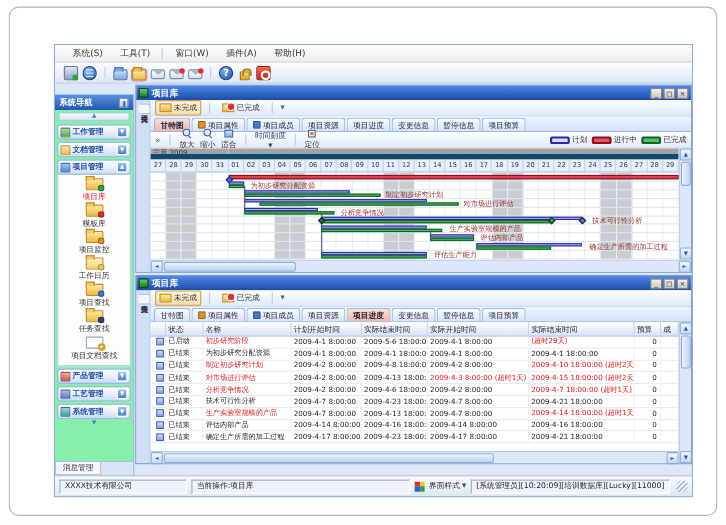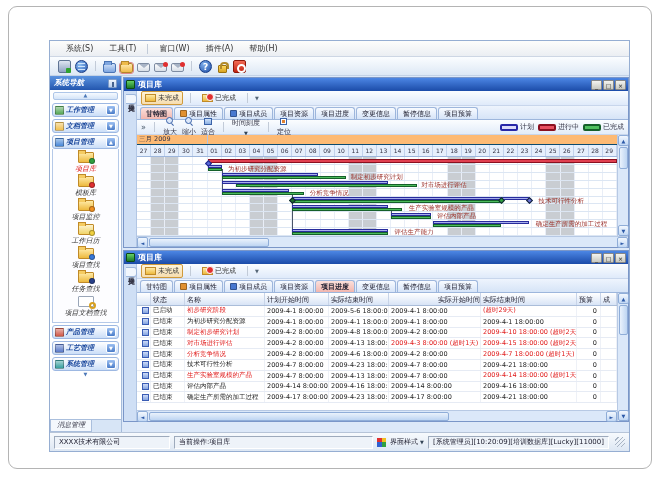--- a/index.html
+++ b/index.html
@@ -27,21 +27,21 @@
   .ic-mail { height:9px; margin-top:3px; background:linear-gradient(#ffffff,#d8dfe8); border:1px solid #7e8ca2; }
   .ic-mail::before { content:""; position:absolute; left:1px; top:0; border-left:5px solid transparent; border-right:5px solid transparent; border-top:4px solid #a8b4c6; }
   .ic-mail-dot::after { content:""; position:absolute; right:-2px; top:-2px; width:5px; height:5px; border-radius:50%; background:#e03030; }
   .ic-help { border-radius:50%; background:radial-gradient(circle at 35% 30%, #7fb0ec, #1f4da6); border:1px solid #163d88; color:#fff; font-size:9px; font-weight:bold; text-align:center; line-height:12px; }
   .ic-lock { width:9px; height:8px; margin:5px 2px 0; background:linear-gradient(#ffd95e,#d9a322); border:1px solid #9c7210; border-radius:1px; }
   .ic-lock::before { content:""; position:absolute; left:1px; top:-4px; width:5px; height:5px; border:2px solid #b28a2a; border-bottom:none; border-radius:4px 4px 0 0; }
   .ic-stop { background:linear-gradient(#f26a54,#c22414); border:1px solid #8e170a; }
   .ic-stop::after { content:""; position:absolute; left:3px; top:3px; width:5px; height:5px; border:2px solid #fff; border-radius:50%; }
 
   
-  .sidebar { position:absolute; left:0; top:35px; width:72px; bottom:19px; background:#ffffff; border-right:1px solid #a5bbda; display:flex; flex-direction:column;font-style:italic; }
+  .sidebar { position:absolute; left:0; top:45px; width:72px; bottom:19px; background:#86efac; border-right:1px solid #a5bbda; display:flex; flex-direction:column; }
   .sb-header { height:14px; flex:none; background:linear-gradient(#5a93e0,#2356ae); color:#fff; font-weight:bold; font-size:7.5px; display:flex; align-items:center; padding:0 4px; }
   .pin { margin-left:auto; width:9px; height:9px; background:linear-gradient(#eef4fc,#b9cfee); border:1px solid #7f9cc8; border-radius:1px; position:relative; }
   .pin::after { content:""; position:absolute; left:3px; top:2px; width:2px; height:5px; background:#44618e; }
   .sb-collapse { height:8px; flex:none; margin:2px 3px 1px; background:linear-gradient(#f6faff,#d4e4f8); border:1px solid #aec6e8; border-radius:2px; position:relative; }
   .sb-collapse::after { content:"▲"; position:absolute; left:50%; top:-1px; transform:translateX(-50%); font-size:5px; color:#4d79b8; }
   .sb-scroll { flex:1; overflow:hidden; padding:0 2px; }
   .sb-group-h { height:14px; margin-top:2px; border:1px solid #9db8e2; border-radius:3px; background:linear-gradient(#ffffff,#cbdef8); display:flex; align-items:center; gap:2px; padding:0 2px; color:#1d4a9e; font-weight:bold; font-size:7px; }
   .gi { width:9px; height:9px; border-radius:1px; flex:none; border:1px solid rgba(0,0,0,.25); }
   .garr { margin-left:auto; width:10px; height:10px; flex:none; border-radius:2px; background:linear-gradient(#9cc0f2,#4a7cc8); border:1px solid #fff; color:#fff; font-size:5px; text-align:center; line-height:9px; }
   .sb-group-body { background:#fdfdff; border:1px solid #b5c9e8; border-top:none; display:flex; flex-direction:column; align-items:center; padding:2px 0 3px; }
@@ -92,21 +92,21 @@
   .mag::after { content:""; position:absolute; right:0; bottom:0; width:3px; height:1px; background:#3a62a8; transform:rotate(45deg); }
   .fitic { width:8px; height:7px; background:linear-gradient(#cfe2fa,#8cb0e2); border:1px solid #3a62a8; }
   .locic { width:7px; height:7px; background:#fff; border:1px solid #3a62a8; position:relative; }
   .locic::after { content:""; position:absolute; left:1px; top:1px; width:3px; height:3px; background:#e08030; }
   .darr { font-size:5px; color:#345; }
   .legend { margin-left:auto; display:flex; align-items:center; gap:4px; }
   .lg-item { display:flex; align-items:center; gap:2px; font-size:7px; }
   .lg-sw { width:18px; height:7px; border-radius:2px; }
   .g-right { flex:1; display:flex; min-height:0; }
   .g-grid { flex:1; display:flex; flex-direction:column; min-width:0; background:#fff; }
-  .g-months { height:10px; flex:none; display:flex; background:#fdba74; border-bottom:1px solid #0c4a6e; font-size:6.5px; color:#334; }
+  .g-months { height:10px; flex:none; display:flex; background:#a3a3a3; border-bottom:5px solid #0c4a6e; font-size:6.5px; color:#334; }
   .g-month { border-right:1px solid #b0c4e4; padding-left:2px; overflow:hidden; white-space:nowrap; }
   .g-days { height:12px; flex:none; display:flex; background:#e6effc; border-bottom:1px solid #9db6dc; font-size:6px; color:#334; }
   .g-day { flex:none; border-right:1px solid #c2d2ec; text-align:center; line-height:11px; overflow:hidden; }
   .g-bodywrap { flex:1; position:relative; overflow:hidden; background:#fff; }
   .g-col { position:absolute; top:0; bottom:0; border-right:1px solid #e9eef7; }
   .g-col.we { background:#c9cdd2; }
   .g-rowline { position:absolute; left:0; right:0; height:1px; background:#dce6f3; }
   .g-bar { position:absolute; height:3px; border:1px solid #282c9c; background:#a8aeec; }
   .g-bar.act { border-color:#15602a; background:#4cbc5c; }
   .g-bar.red { height:4px; border-color:#8a1020; background:#e04050; }
@@ -126,21 +126,21 @@
   .t-wrap { flex:1; display:flex; min-height:0; }
   .t-grid { flex:1; display:flex; flex-direction:column; min-width:0; background:#fff; }
   .t-header { height:13px; flex:none; display:flex; background:linear-gradient(#ffffff,#d8e4f6); border-bottom:1px solid #aabdd9; font-size:7px; color:#223; }
   .t-hcell { border-right:1px solid #c8d4e8; padding:2px 0 0 2px; overflow:hidden; white-space:nowrap; }
   .t-rows { flex:1; overflow:hidden; }
   .t-row { height:10.8px; display:flex; border-bottom:1px solid #e6ebf4; font-size:6.5px; color:#222; align-items:center; }
   .t-cell { border-right:1px solid #eef1f7; padding-left:2px; overflow:hidden; white-space:nowrap; height:100%; display:flex; align-items:center; }
   .t-cell.rt { justify-content:flex-end; padding-right:3px; }
   .t-cell.red { color:#e01818; }
   .c0{width:14px;flex:none;} .c1{width:34px;flex:none;} .c2{width:80px;flex:none;}
-  .c3{width:64px;flex:none;} .c4{width:60px;flex:none;} .c5{width:92px;flex:none;text-align:right;}
+  .c3{width:64px;flex:none;} .c4{width:60px;flex:none;} .c5{width:92px;flex:none;}
   .c6{width:96px;flex:none;} .c7{width:24px;flex:none;} .c8{flex:1;}
   .st-ic { width:7px; height:7px; background:linear-gradient(#cfdcf8,#84a4e0); border:1px solid #3a5cb4; margin-left:3px; }
 
   
   .statusbar { position:absolute; left:0; right:0; bottom:0; height:19px; background:linear-gradient(#f7fafd,#dde7f3); border-top:1px solid #b6c4d8; display:flex; align-items:center; gap:4px; padding:0 4px; font-size:7px; color:#223; }
   .sb-sec { border:1px solid; border-color:#9daabc #fff #fff #9daabc; background:#eef3f9; height:13px; display:flex; align-items:center; padding:0 4px; }
   .sq4 { width:9px; height:9px; display:grid; grid-template-columns:1fr 1fr; }
   .sq4 span:nth-child(1){background:#e03030;} .sq4 span:nth-child(2){background:#f0c020;}
   .sq4 span:nth-child(3){background:#3060d0;} .sq4 span:nth-child(4){background:#30a040;}
   .grip { width:10px; height:10px; margin-left:2px; background:repeating-linear-gradient(135deg,transparent 0 2px,#a8b4c4 2px 3px); }

